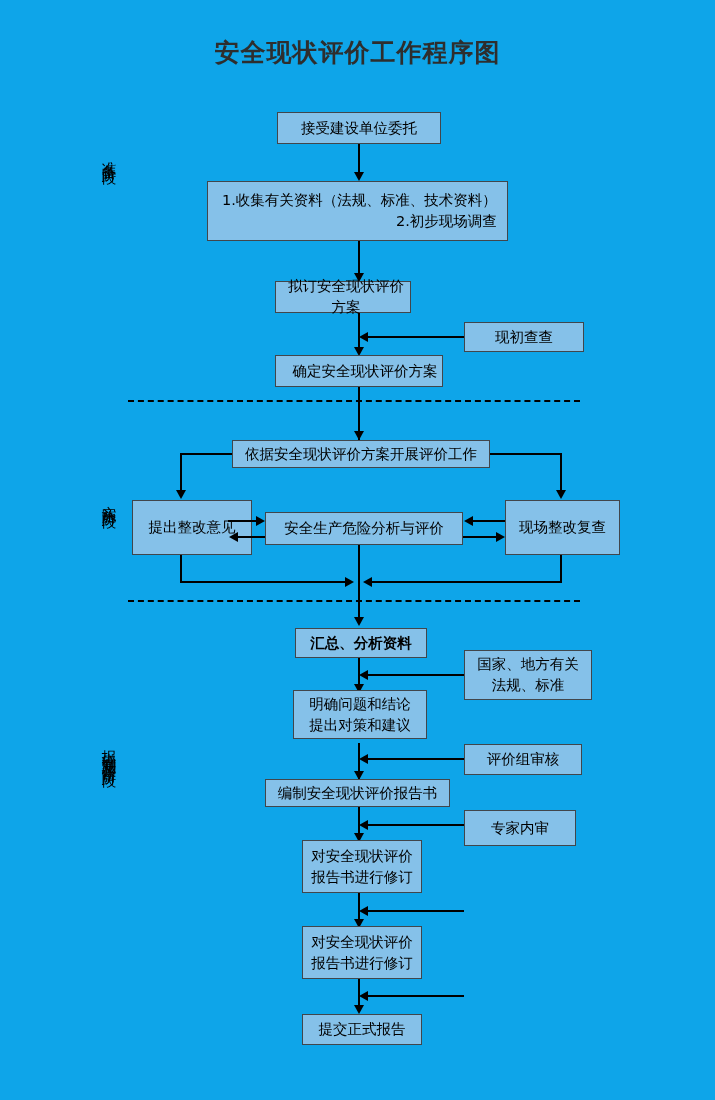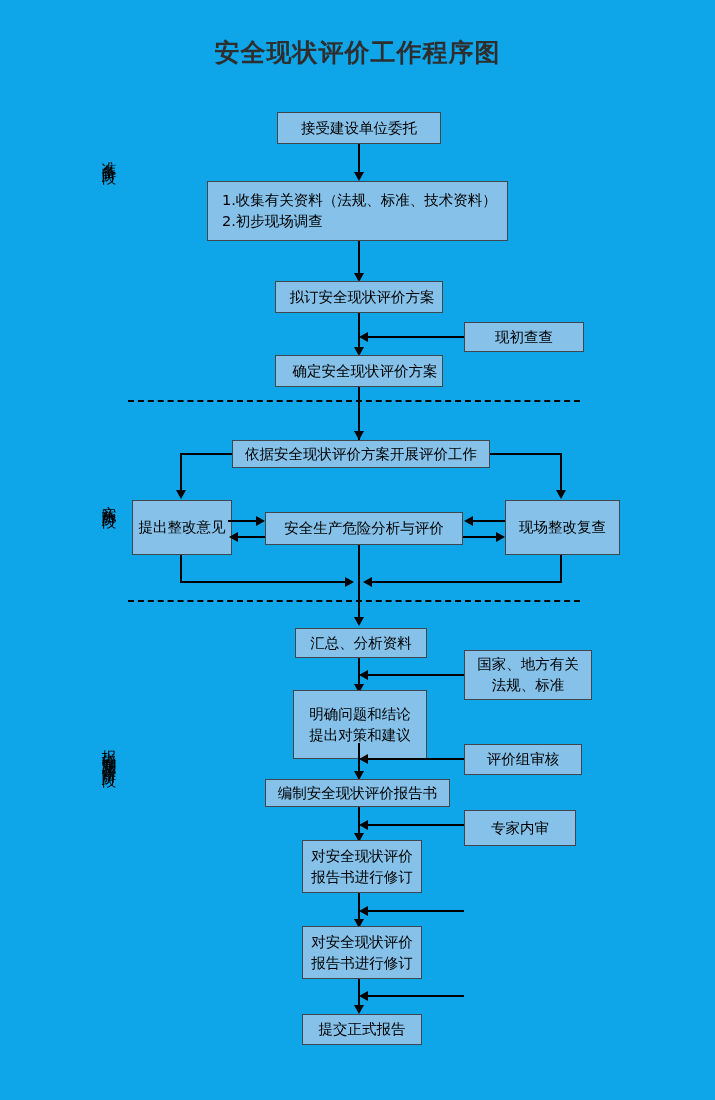--- a/index.html
+++ b/index.html
@@ -40,21 +40,21 @@
     line-height: 1.42;
     display: flex;
     align-items: center;
     justify-content: center;
     text-align: center;
     padding: 2px 4px;
     white-space: pre-line;
   }
   .node.left-align {
     justify-content: flex-start;
-    text-align: left;
+    text-align: right;
     padding-left: 14px;
   }
   .stage-label {
     position: absolute;
     font-size: 14.5px;
     color: #000000;
     line-height: 1.62;
     text-align: center;
     width: 22px;
     writing-mode: vertical-rl;
@@ -120,21 +120,21 @@
 
   <div class="vline" style="left:358px; top:144px; height:30px;"></div>
   <div class="arrow-down" style="left:354px; top:172px;"></div>
 
   <div class="node left-align" style="left:207px; top:181px; width:301px; height:60px;">1.收集有关资料（法规、标准、技术资料）
 2.初步现场调查</div>
 
   <div class="vline" style="left:358px; top:241px; height:38px;"></div>
   <div class="arrow-down" style="left:354px; top:273px;"></div>
 
-  <div class="node" style="left:275px; top:281px; width:168px; height:32px;padding-left:10px;">拟订安全现状评价方案</div>
+  <div class="node" style="left:275px; top:281px; width:136px; height:32px;padding-left:10px;">拟订安全现状评价方案</div>
 
   <div class="vline" style="left:358px; top:313px; height:40px;"></div>
   <div class="arrow-down" style="left:354px; top:347px;"></div>
 
   <div class="node" style="left:464px; top:322px; width:120px; height:30px;">现初查查</div>
   <div class="hline" style="left:366px; top:336px; width:98px;"></div>
   <div class="arrow-left" style="left:359px; top:332px;"></div>
 
   <div class="node" style="left:275px; top:355px; width:168px; height:32px;padding-left:16px;">确定安全现状评价方案</div>
 
@@ -144,21 +144,21 @@
   <div class="node" style="left:232px; top:440px; width:258px; height:28px;">依据安全现状评价方案开展评价工作</div>
 
   <div class="hline" style="left:180px; top:453px; width:52px;"></div>
   <div class="vline" style="left:180px; top:453px; height:42px;"></div>
   <div class="arrow-down" style="left:176px; top:490px;"></div>
 
   <div class="hline" style="left:490px; top:453px; width:72px;"></div>
   <div class="vline" style="left:560px; top:453px; height:42px;"></div>
   <div class="arrow-down" style="left:556px; top:490px;"></div>
 
-  <div class="node" style="left:132px; top:500px; width:100px; height:55px;">提出整改意见</div>
+  <div class="node" style="left:132px; top:500px; width:120px; height:55px;">提出整改意见</div>
 
   <div class="node" style="left:505px; top:500px; width:115px; height:55px;">现场整改复查</div>
 
   <div class="node" style="left:265px; top:512px; width:198px; height:33px;">安全生产危险分析与评价</div>
 
   <div class="hline" style="left:228px; top:520px; width:30px;"></div>
   <div class="arrow-right" style="left:256px; top:516px;"></div>
   <div class="hline" style="left:236px; top:536px; width:29px;"></div>
   <div class="arrow-left" style="left:229px; top:532px;"></div>
 
@@ -171,31 +171,31 @@
   <div class="hline" style="left:180px; top:581px; width:168px;"></div>
   <div class="arrow-right" style="left:345px; top:577px;"></div>
 
   <div class="vline" style="left:560px; top:555px; height:28px;"></div>
   <div class="hline" style="left:370px; top:581px; width:192px;"></div>
   <div class="arrow-left" style="left:363px; top:577px;"></div>
 
   <div class="vline" style="left:358px; top:545px; height:77px;"></div>
   <div class="arrow-down" style="left:354px; top:617px;"></div>
 
-  <div class="node" style="left:295px; top:628px; width:132px; height:30px;">汇总、分析资料</div>
+  <div class="node" style="left:295px; top:628px; width:132px; height:30px;font-weight:bold;">汇总、分析资料</div>
 
   <div class="vline" style="left:358px; top:658px; height:34px;"></div>
   <div class="arrow-down" style="left:354px; top:684px;"></div>
 
   <div class="node" style="left:464px; top:650px; width:128px; height:50px;">国家、地方有关
 法规、标准</div>
   <div class="hline" style="left:366px; top:674px; width:98px;"></div>
   <div class="arrow-left" style="left:359px; top:670px;"></div>
 
-  <div class="node" style="left:293px; top:690px; width:134px; height:69px;">明确问题和结论
+  <div class="node" style="left:293px; top:690px; width:134px; height:49px;">明确问题和结论
 提出对策和建议</div>
 
   <div class="vline" style="left:358px; top:743px; height:36px;"></div>
   <div class="arrow-down" style="left:354px; top:771px;"></div>
 
   <div class="node" style="left:464px; top:744px; width:118px; height:31px;">评价组审核</div>
   <div class="hline" style="left:366px; top:758px; width:98px;"></div>
   <div class="arrow-left" style="left:359px; top:754px;"></div>
 
   <div class="node" style="left:265px; top:779px; width:185px; height:28px;">编制安全现状评价报告书</div>

